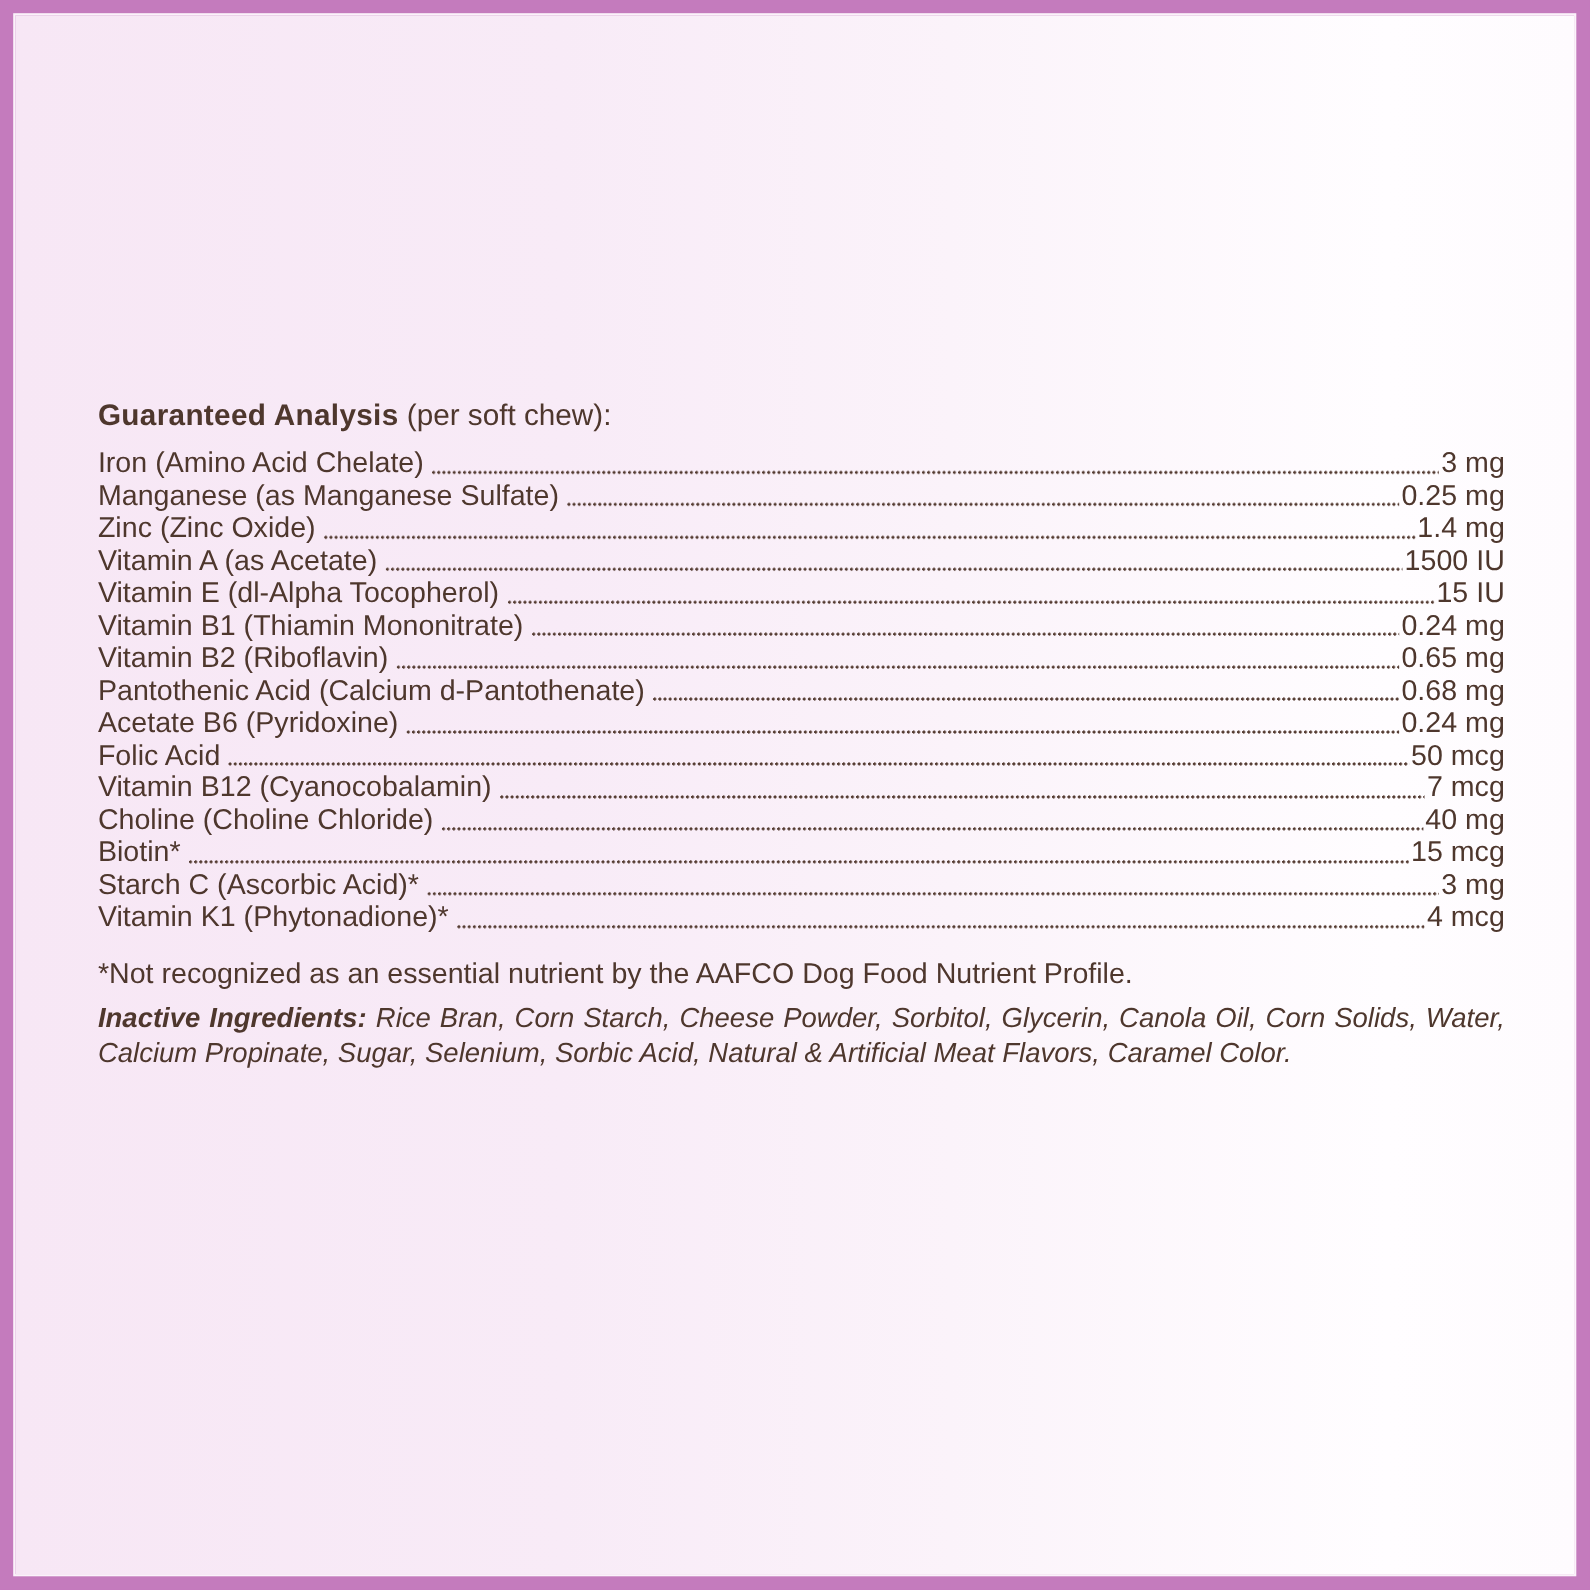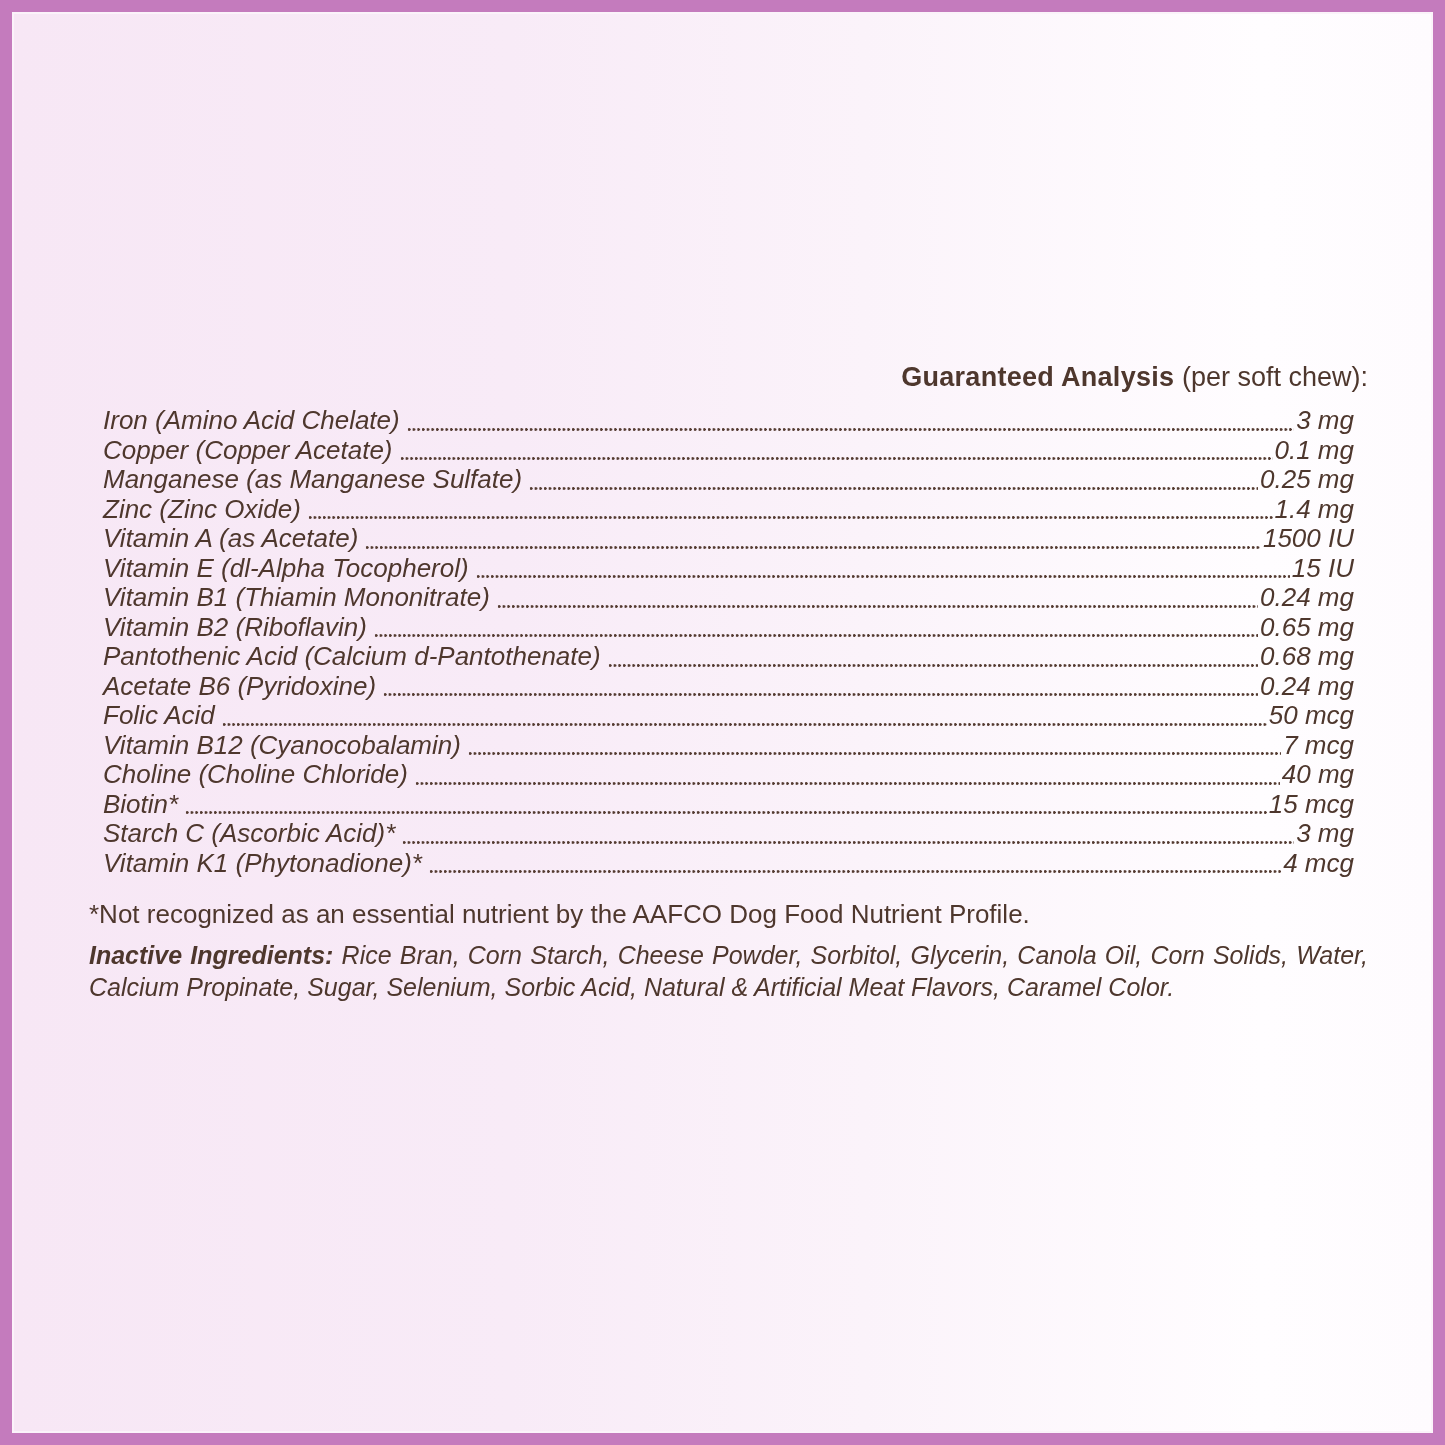--- a/index.html
+++ b/index.html
@@ -21,24 +21,23 @@
     position: absolute;
     left: 75px;
     right: 63px;
     top: 349px;
     color: #4e372d;
   }
   .heading {
     font-size: 27px;
     line-height: 29px;
     margin: 0 0 14px 0;
-    text-align: right;
   }
   .heading .bold { font-weight: bold; letter-spacing: 0.3px; }
-  .ga-list { margin: 14px; font-style: italic; }
+  .ga-list { margin: 0; }
   .row {
     display: flex;
     align-items: stretch;
     font-size: 26px;
     line-height: 29.5px;
     white-space: nowrap;
   }
   .row .label { flex: 0 0 auto; }
   .row .value { flex: 0 0 auto; text-align: left; }
   .row .leader {
@@ -72,25 +71,20 @@
 
     <p class="heading"><span class="bold">Guaranteed Analysis</span><span> (per soft chew):</span></p>
 
     <div class="ga-list" id="ga-list">
   <div class="row">
     <span class="label">Iron (Amino Acid Chelate)</span>
     <span class="leader"></span>
     <span class="value">3 mg</span>
   </div>
 
-  <div class="row">
-    <span class="label">Copper (Copper Acetate)</span>
-    <span class="leader"></span>
-    <span class="value">0.1 mg</span>
-  </div>
 
   <div class="row">
     <span class="label">Manganese (as Manganese Sulfate)</span>
     <span class="leader"></span>
     <span class="value">0.25 mg</span>
   </div>
 
   <div class="row">
     <span class="label">Zinc (Zinc Oxide)</span>
     <span class="leader"></span>

